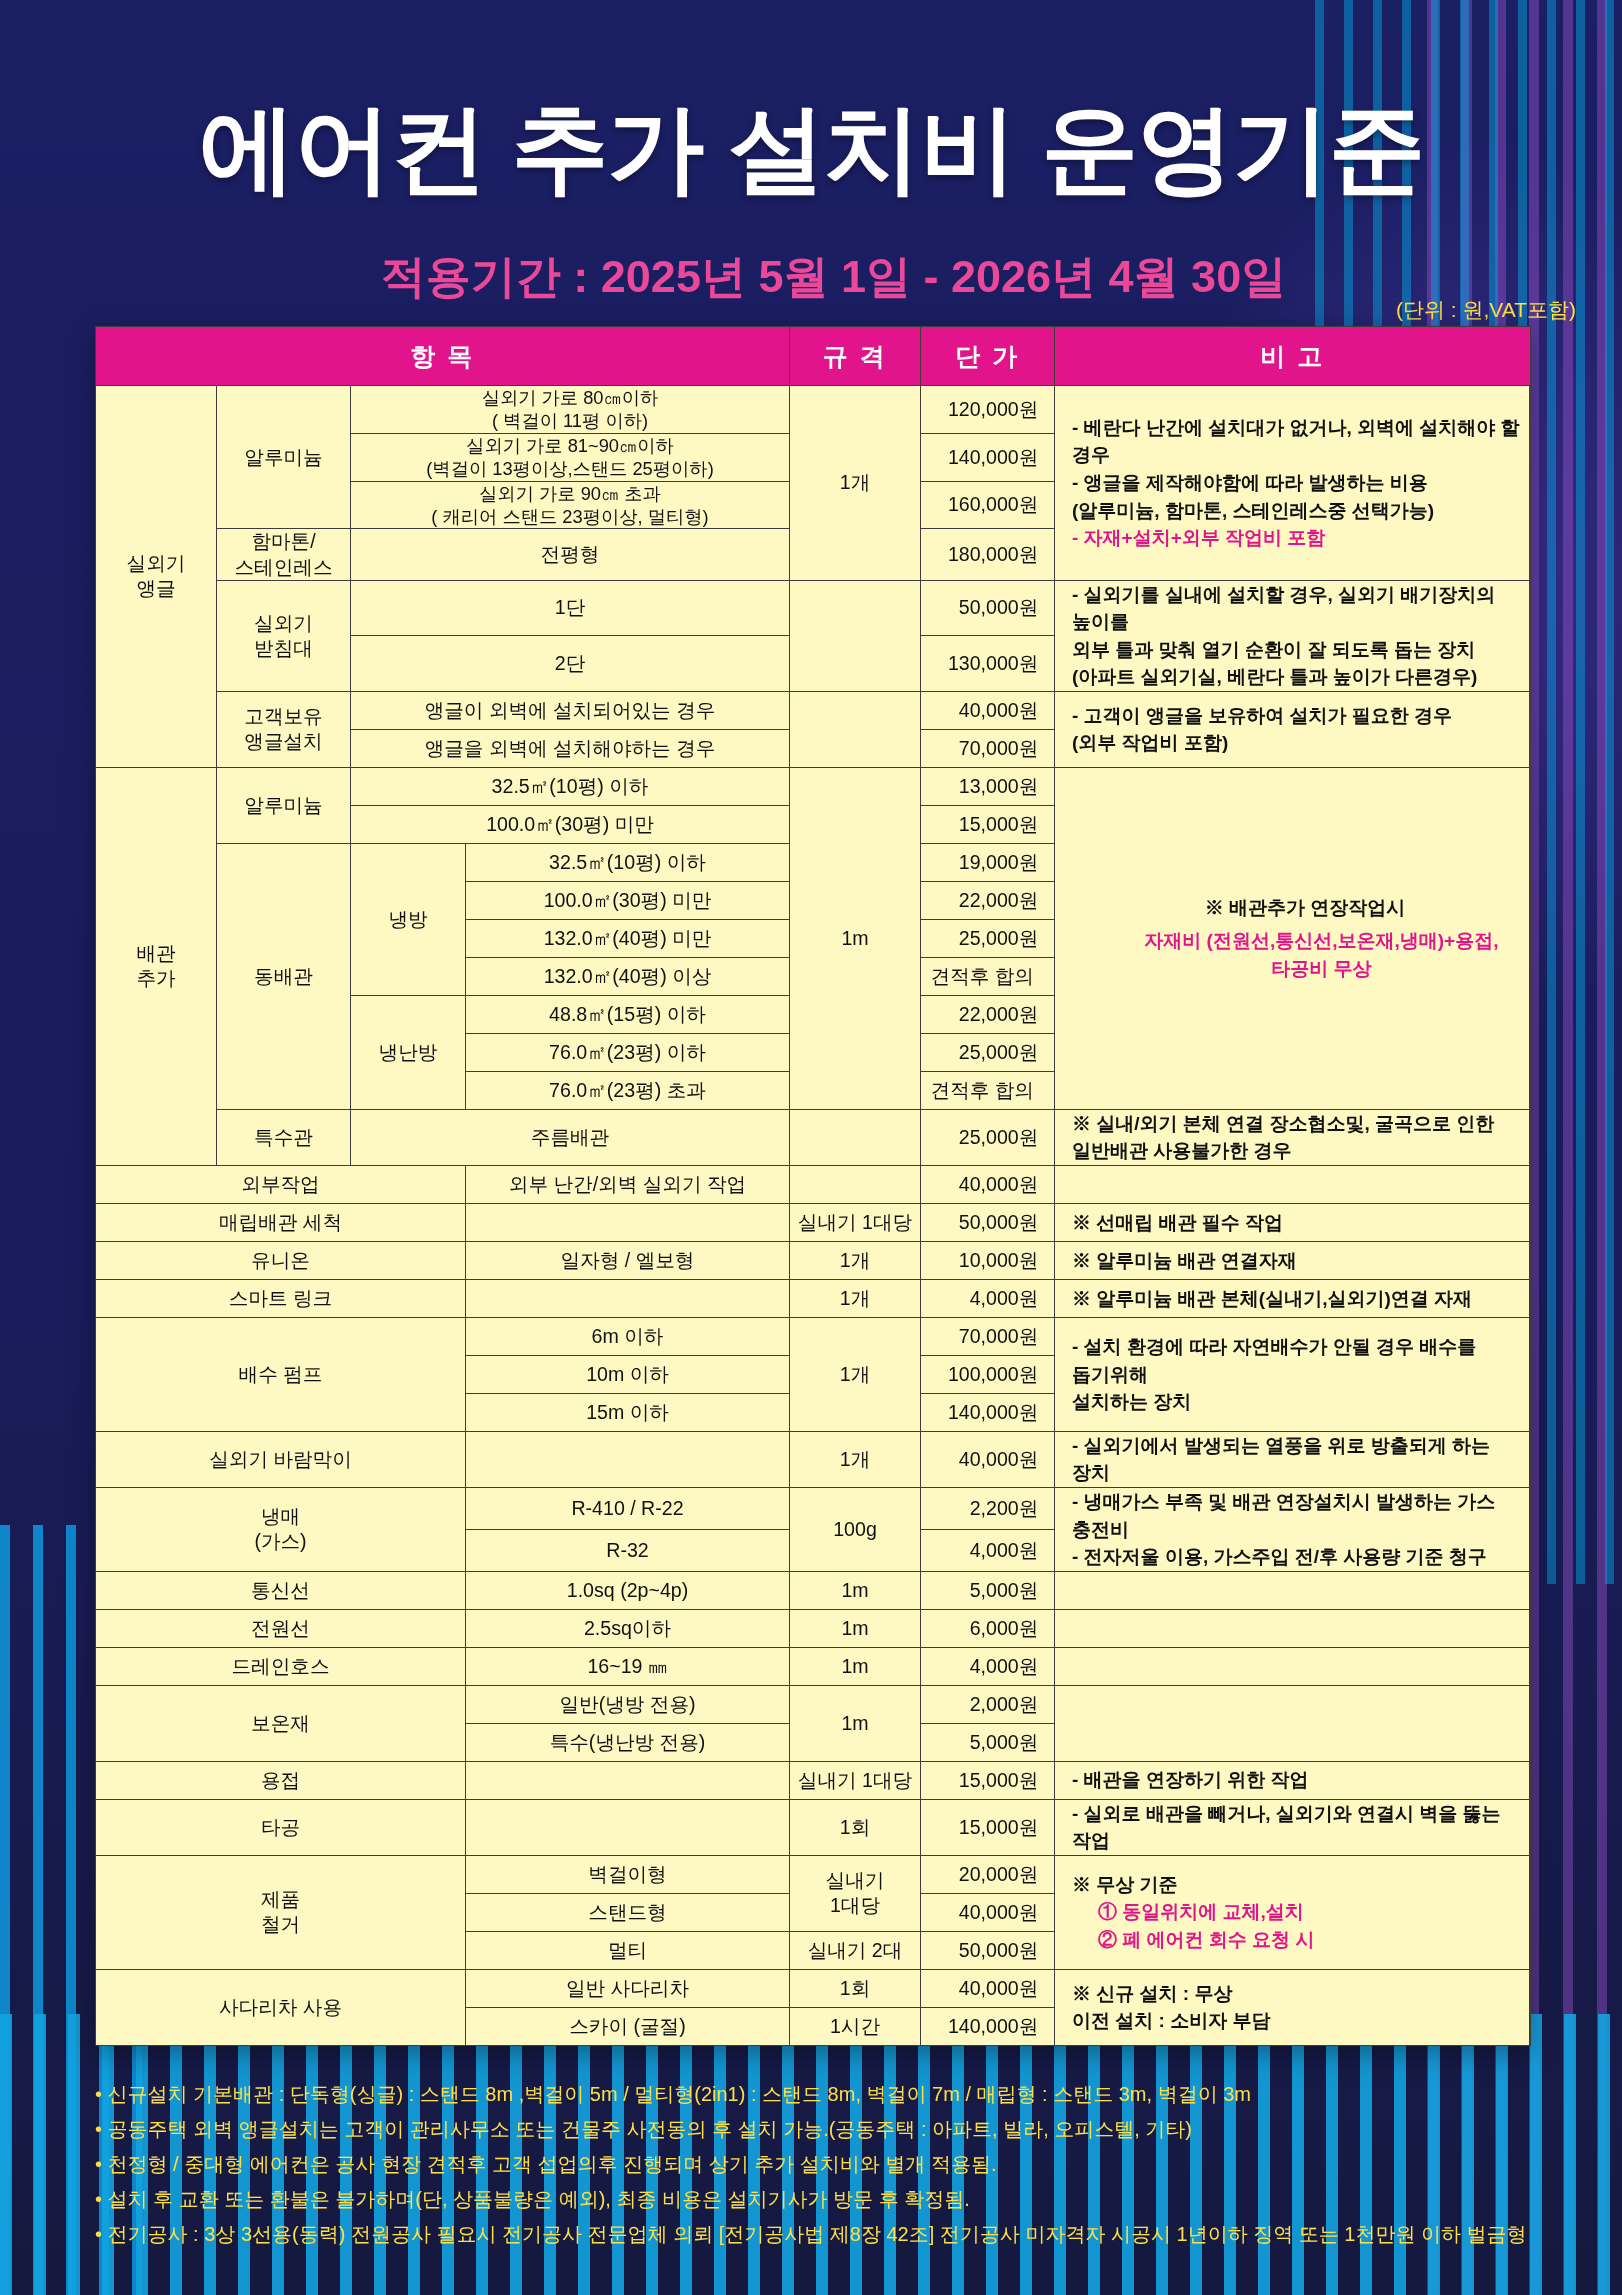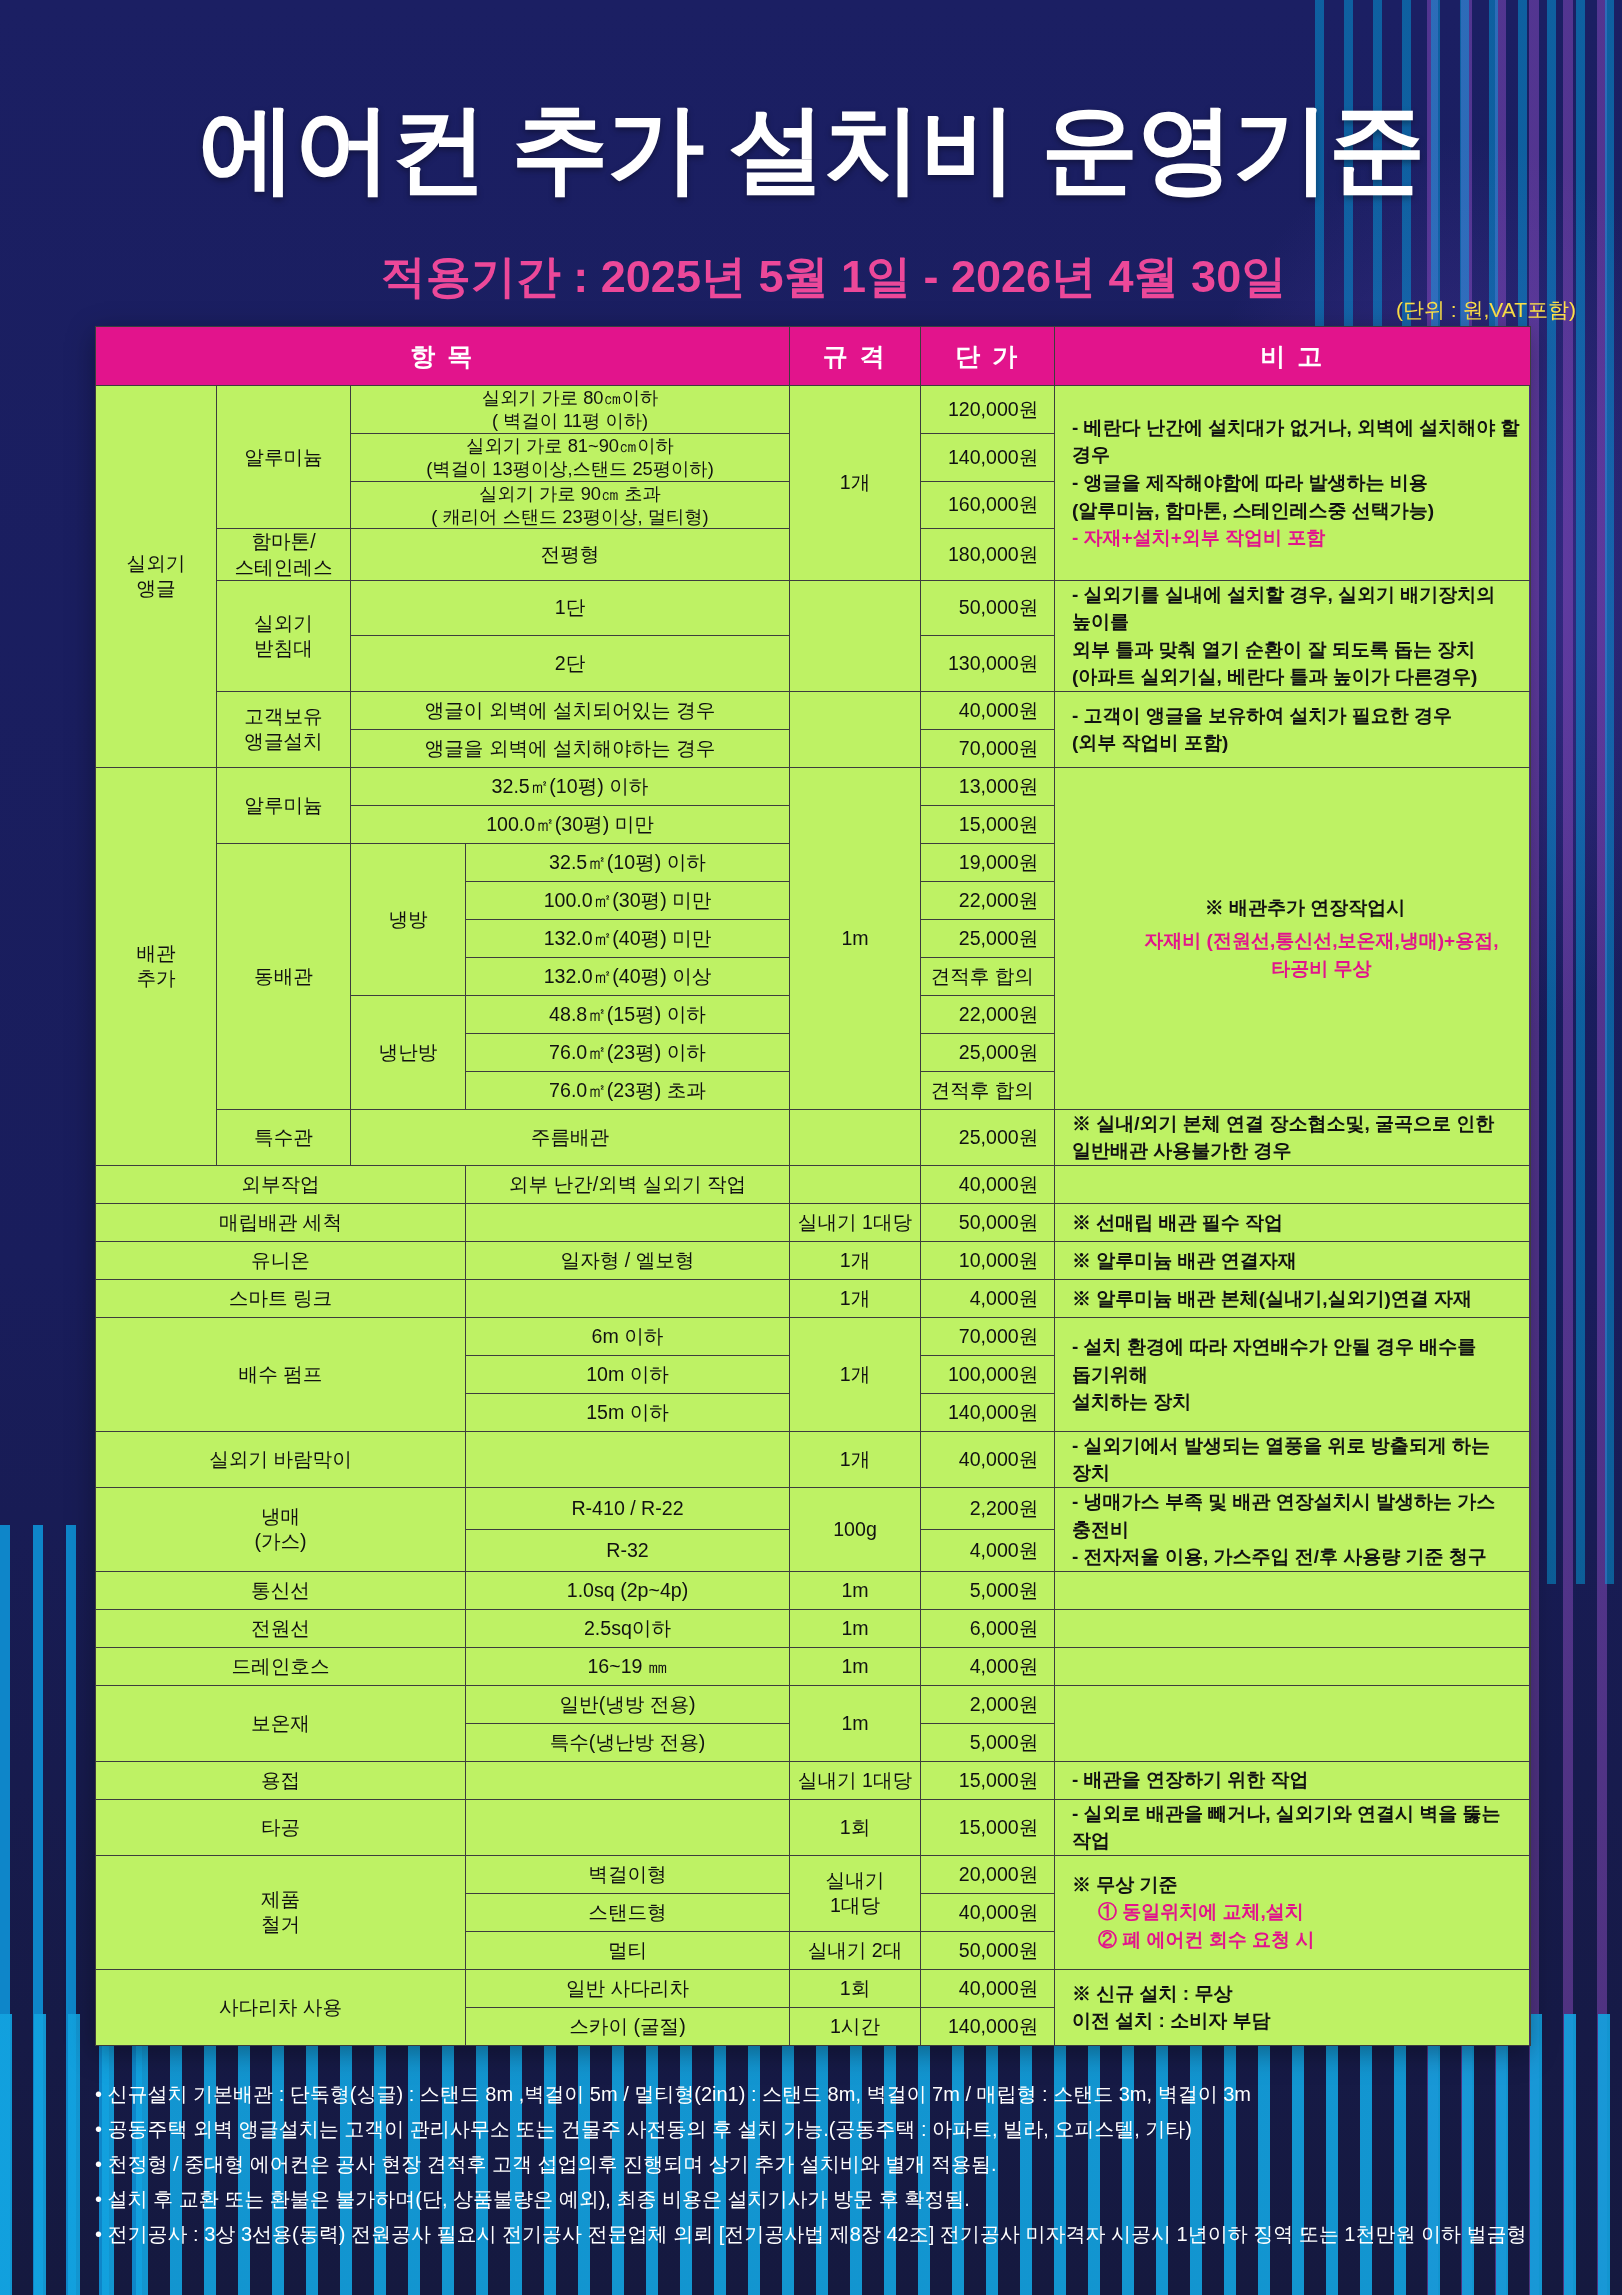--- a/index.html
+++ b/index.html
@@ -59,21 +59,21 @@
     font-size:45px;font-weight:bold;color:#ec4899;margin-left:44px;
   }
   .unit-note{
     position:absolute;right:47px;top:296px;
     font-size:21px;color:#fde047;
   }
 
   
   .sheet{
     position:absolute;left:95px;top:326px;width:1434px;
-    background:#bef264;
+    background:#fef9c3;
     box-shadow:0 6.5px 26px rgba(0,0,0,.35);
   }
   table{border-collapse:collapse;width:1434px;table-layout:fixed;}
   col.c1{width:121px}
   col.c2{width:134px}
   col.c3{width:115px}
   col.c4{width:324px}
   col.c5{width:131px}
   col.c6{width:134px}
   col.c7{width:476px}
@@ -94,21 +94,21 @@
   }
   td.price{text-align:right;padding-right:15.7px;}
   td.note{text-align:left;padding-left:17px;font-size:19px;line-height:1.45;font-weight:bold;}
   td.rowhead{font-weight:normal;}
   .red{color:#e2148c;}
   td.small{font-size:18.3px;}
 
   
   .footnotes{
     position:absolute;left:95px;top:2078px;width:1434px;
-    color:#ffffff;font-size:20px;line-height:1.62;
+    color:#fde047;font-size:20px;line-height:1.62;
   }
   .footnotes div{margin-bottom:2.6px;}
 </style>
 </head>
 <body>
 
 <div class="bg-base"></div>
 <div class="bg-glow"></div>
 <div class="bg-stripes-right2"></div>
 <div class="bg-stripes-right"></div>

